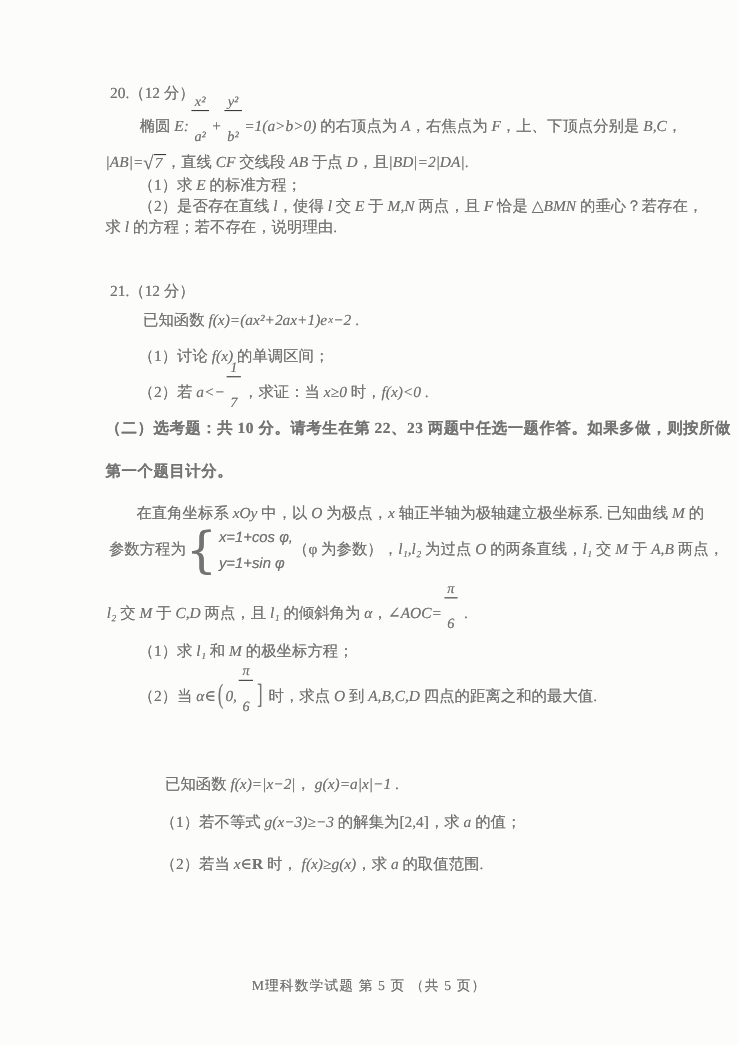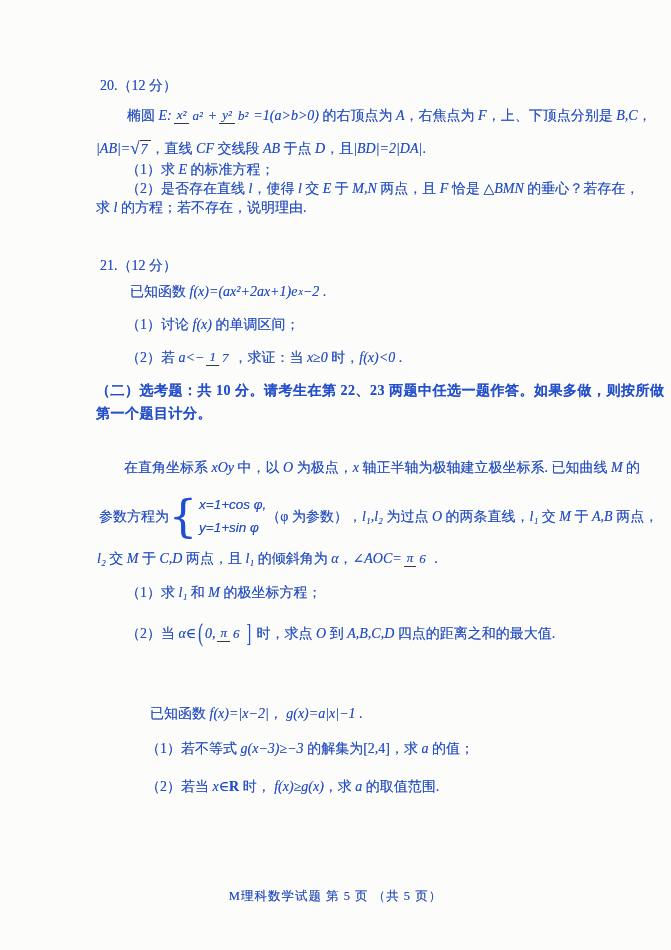--- a/index.html
+++ b/index.html
@@ -1,31 +1,31 @@
 <!DOCTYPE html>
 <html><head>
 <meta charset="utf-8">
 <style>
   html,body { margin:0; padding:0; background:#e8e8e8; }
   .page {
     position:relative; width:671px; height:950px; margin:0 auto;
     background:#fcfcfb; overflow:hidden;
     font-family:"Liberation Serif","DejaVu Serif",serif;
-    color:#1d4ed8;
+    color:#737373;
     text-shadow:0 0 0.5px rgba(60,60,60,0.55);
   }
   .line {
     position:absolute; display:flex; align-items:center;
     font-size:14px; line-height:20px; white-space:pre;
   }
   .line * { white-space:pre; }
   .bold { font-weight:bold; letter-spacing:0.5px; }
   .m { font-family:"Liberation Serif","DejaVu Serif","DejaVu Sans",serif; font-style:italic; }
   .frac {
-    display:inline-flex; flex-direction:row; align-items:center;
+    display:inline-flex; flex-direction:column; align-items:center;
     font-style:italic; font-size:13px; line-height:1.15; margin:0 2px;
     font-family:"Liberation Serif","DejaVu Serif","DejaVu Sans",serif;
   }
   .frac .fn { border-bottom:1.2px solid #3a3a3a; padding:0 3px; }
   .frac .fd { padding:16px 3px; }
   .sqrt { display:inline-flex; align-items:flex-start; font-family:"Liberation Serif","DejaVu Serif","DejaVu Sans",serif; }
   .sqrt .sign { font-size:17px; line-height:1.05; font-style:normal; }
   .sqrt .rad { border-top:1.2px solid #3a3a3a; padding:0 3px 0 1px; font-style:italic; line-height:1.25; }
   .cases { display:inline-flex; align-items:center; }
   .brace { font-size:44px; line-height:1; font-weight:300; margin-right:2px;
@@ -76,28 +76,28 @@
 
   <div class="line" style="left:126px;top:315px">
     <span>（1）讨论 </span><span class="m">f(x)</span><span> 的单调区间；</span>
   </div>
 
   <div class="line" style="left:126px;top:339px;height:38px">
     <span>（2）若 </span><span class="m">a&lt;−</span><span class="frac"><span class="fn">1</span><span class="fd">7</span></span><span>，求证：当 </span><span class="m">x≥0</span><span> 时，</span><span class="m">f(x)&lt;0</span><span> .</span>
   </div>
 
   <div class="line bold" style="left:96px;top:381px">（二）选考题：共 10 分。请考生在第 22、23 两题中任选一题作答。如果多做，则按所做</div>
-  <div class="line bold" style="left:96px;top:404px">第一个题目计分。</div>
+  <div class="line bold" style="left:96px;top:420px">第一个题目计分。</div>
 
 
   <div class="line" style="left:124px;top:458px">
     <span>在直角坐标系 </span><span class="m">xOy</span><span> 中，以 </span><span class="m">O</span><span> 为极点，</span><span class="m">x</span><span> 轴正半轴为极轴建立极坐标系. 已知曲线 </span><span class="m">M</span><span> 的</span>
   </div>
 
-  <div class="line" style="left:99px;top:490px;height:54px">
+  <div class="line" style="left:99px;top:474px;height:54px">
     <span>参数方程为</span><span class="cases"><span class="brace">{</span><span class="rows"><span>x=1+cos φ,</span><span>y=1+sin φ</span></span></span><span>（φ 为参数），</span><span class="m">l₁,l₂</span><span> 为过点 </span><span class="m">O</span><span> 的两条直线，</span><span class="m">l₁</span><span> 交 </span><span class="m">M</span><span> 于 </span><span class="m">A,B</span><span> 两点，</span>
   </div>
 
   <div class="line" style="left:97px;top:541px;height:36px">
     <span class="m">l₂</span><span> 交 </span><span class="m">M</span><span> 于 </span><span class="m">C,D</span><span> 两点，且 </span><span class="m">l₁</span><span> 的倾斜角为 </span><span class="m">α</span><span>，∠</span><span class="m">AOC</span><span class="m">=</span><span class="frac"><span class="fn">π</span><span class="fd">6</span></span><span> .</span>
   </div>
 
   <div class="line" style="left:126px;top:583px">
     <span>（1）求 </span><span class="m">l₁</span><span> 和 </span><span class="m">M</span><span> 的极坐标方程；</span>
   </div>

